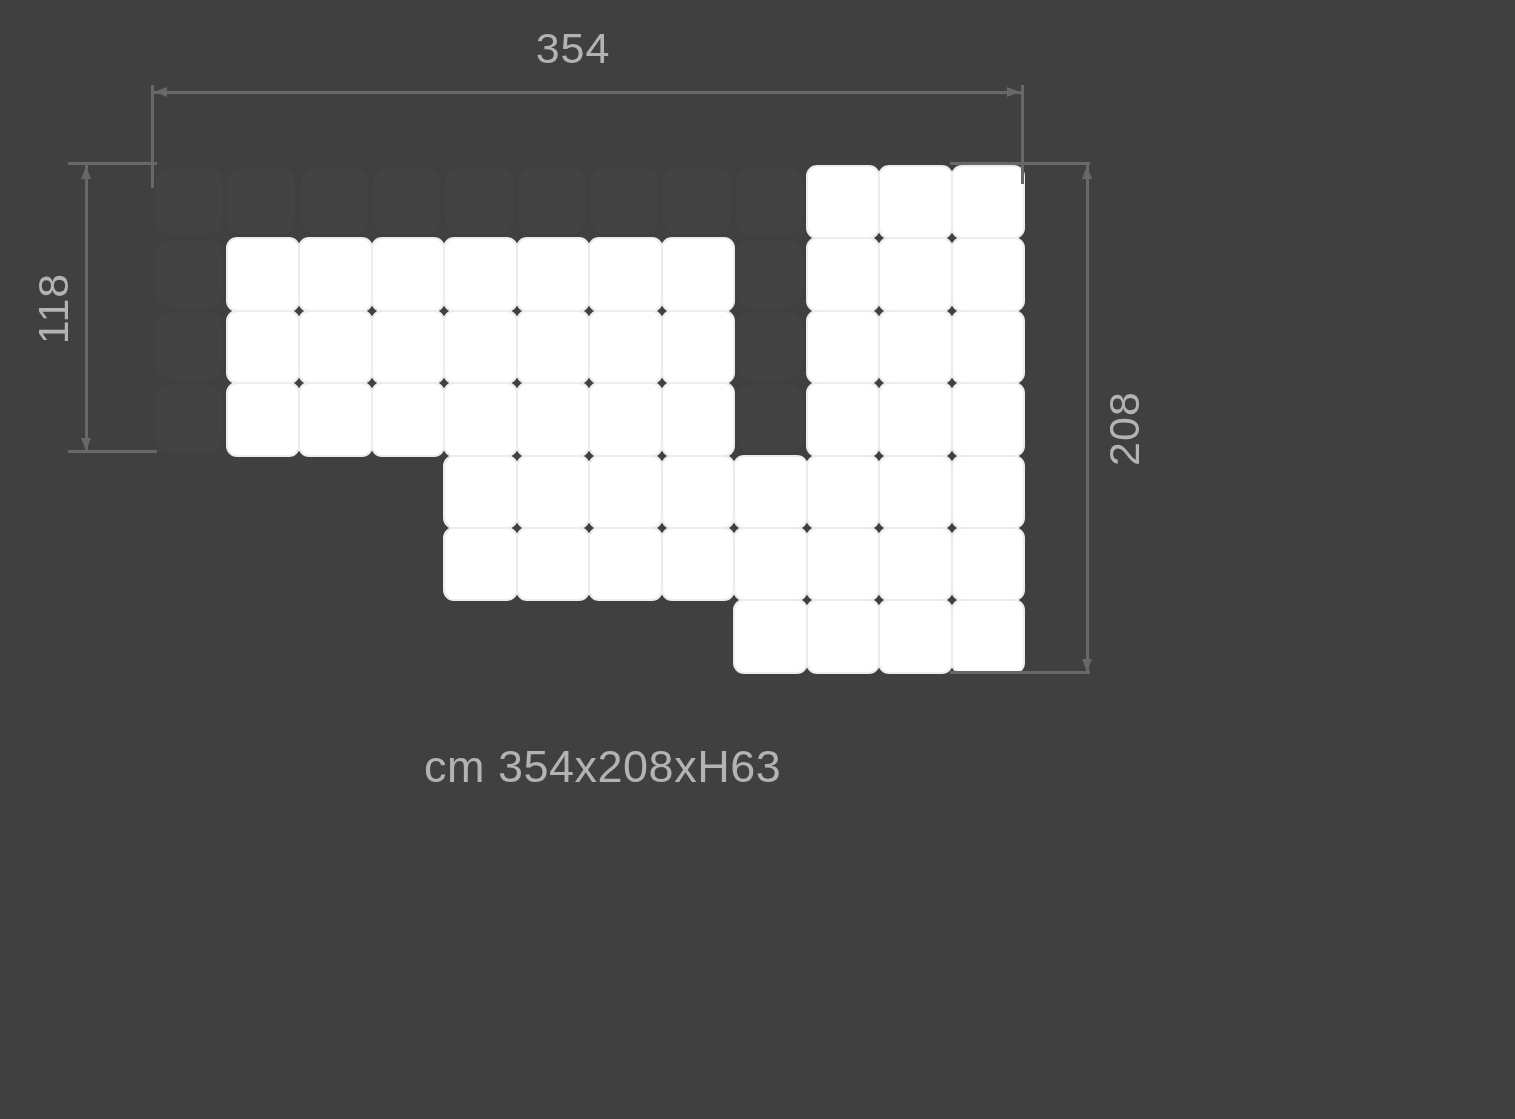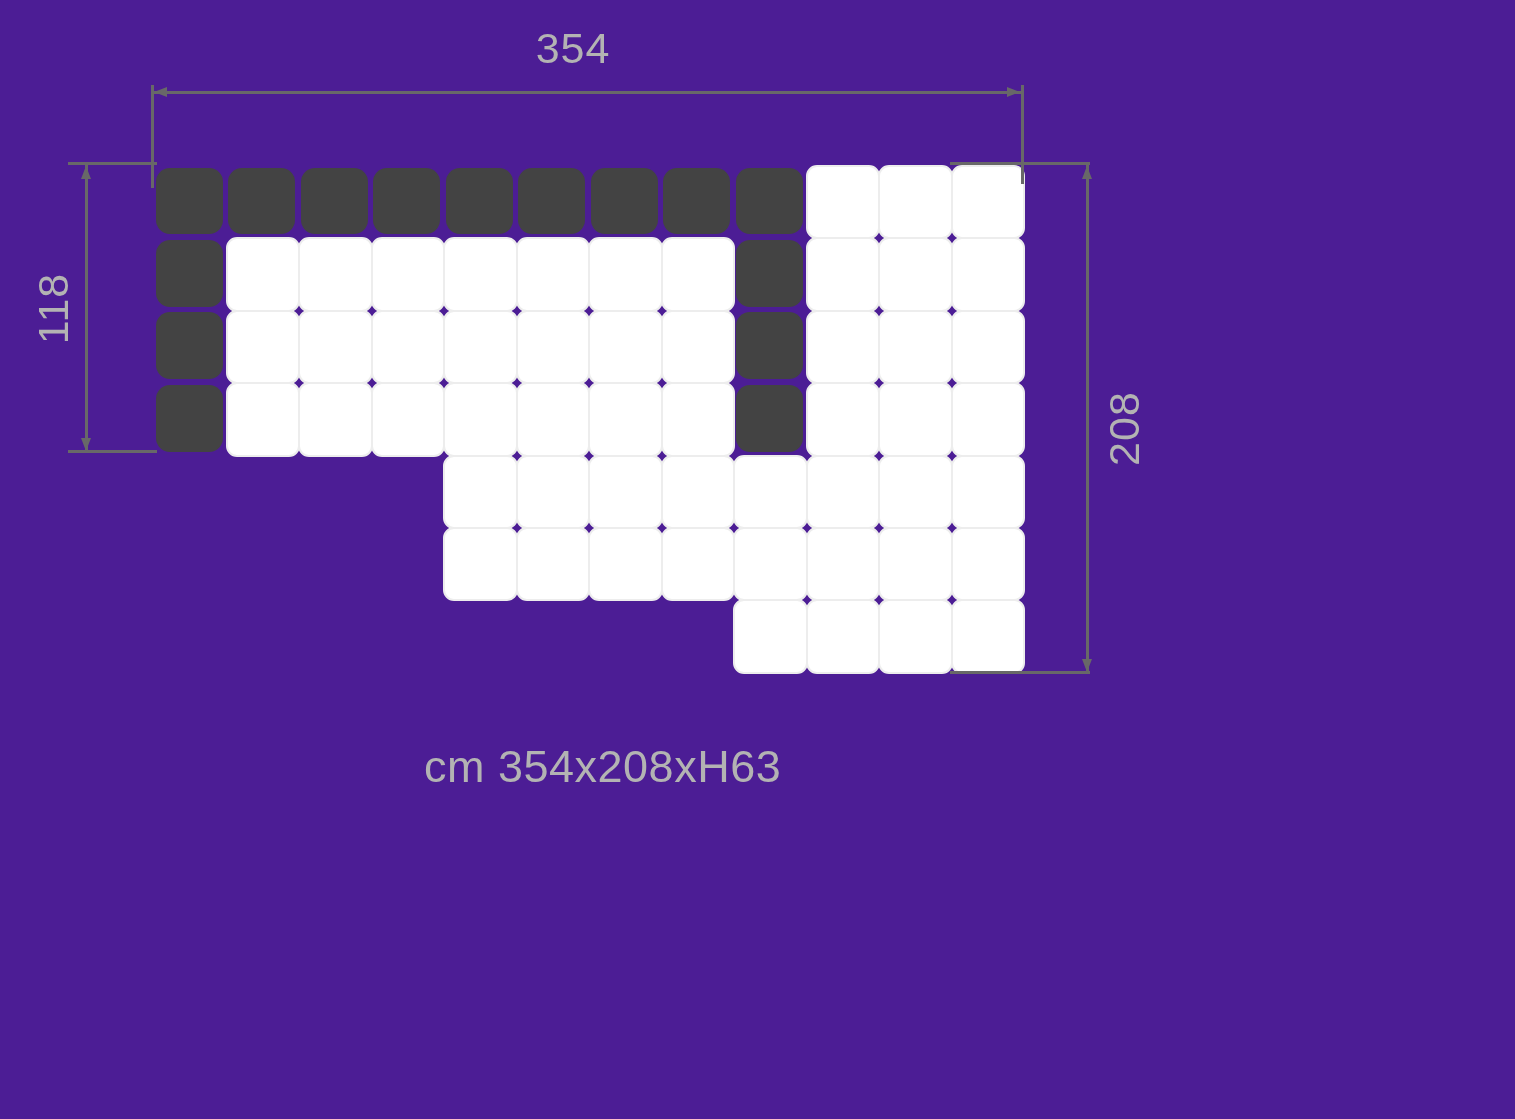--- a/index.html
+++ b/index.html
@@ -1,17 +1,17 @@
 <!DOCTYPE html>
 <html style="--module-dark: #434343; --cell-border: #ededed; --dimension-line: #686868; --label-text: #b3b3b3;"><head>
 <meta charset="utf-8">
 <style>
   html,body{margin:0;padding:0;background:#fff;}
   #stage{
-    position:relative;width:1515px;height:1119px;background:#4c1d95;overflow:hidden;
+    position:relative;width:1515px;height:1119px;background:#404040;overflow:hidden;
     font-family:"Liberation Sans","DejaVu Sans",sans-serif;
   }
   
   .cell{position:absolute;box-sizing:border-box;}
   .cell.white{
     background:#ffffff;
     border:2px solid var(--cell-border,#ededed);
     border-radius:11px;
   }
   .cell.dark{

